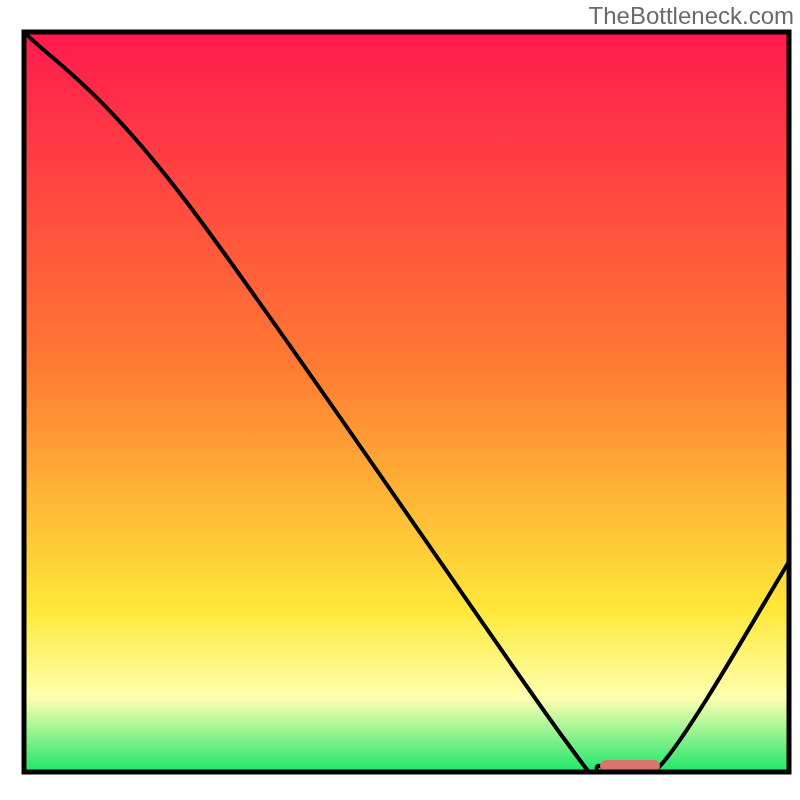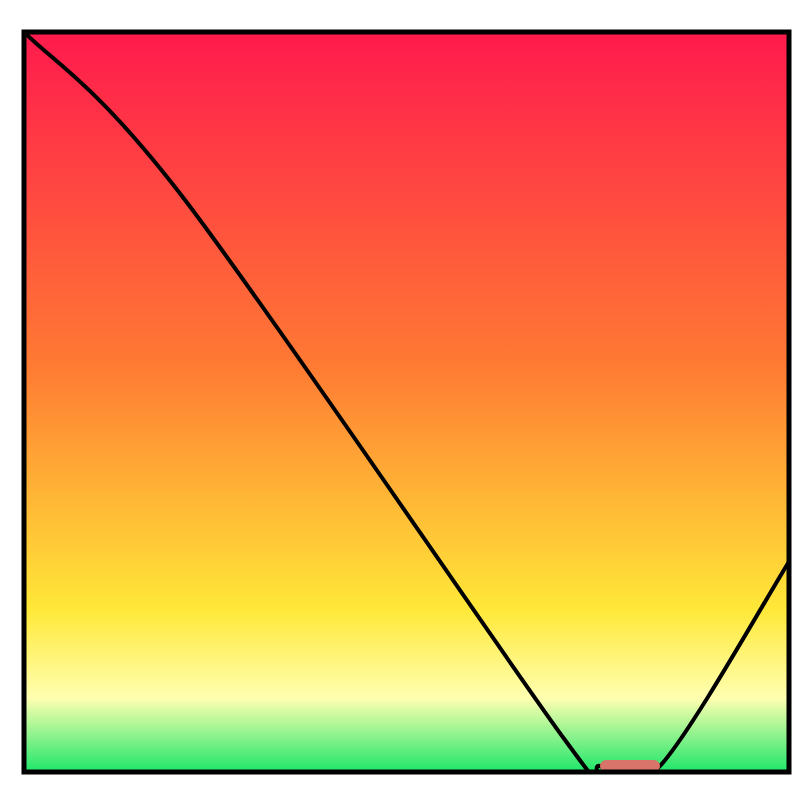--- a/index.html
+++ b/index.html
@@ -24,20 +24,21 @@
     font-weight: 400;
     letter-spacing: 0px;
   }
   svg { display: block; }
 </style>
 </head>
 <body>
 
 <div class="wrap">
 
+  <div class="watermark">TheBottleneck.com</div>
 
   <svg width="800" height="800" viewBox="0 0 800 800">
     <defs>
       <linearGradient id="bg-grad" x1="0" y1="0" x2="0" y2="1">
         <stop id="g0" offset="0%" stop-color="#ff1a4d"></stop>
         <stop id="g1" offset="45%" stop-color="#ff7a33"></stop>
         <stop id="g2" offset="78%" stop-color="#ffe838"></stop>
         <stop id="g3" offset="90%" stop-color="#ffffb0"></stop>
         <stop id="g4" offset="100%" stop-color="#1ee66a"></stop>
       </linearGradient>

